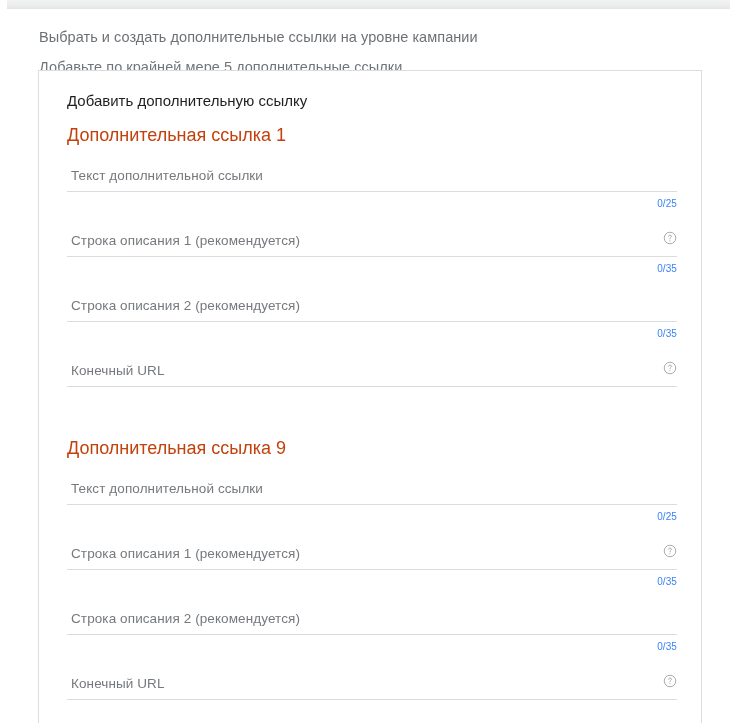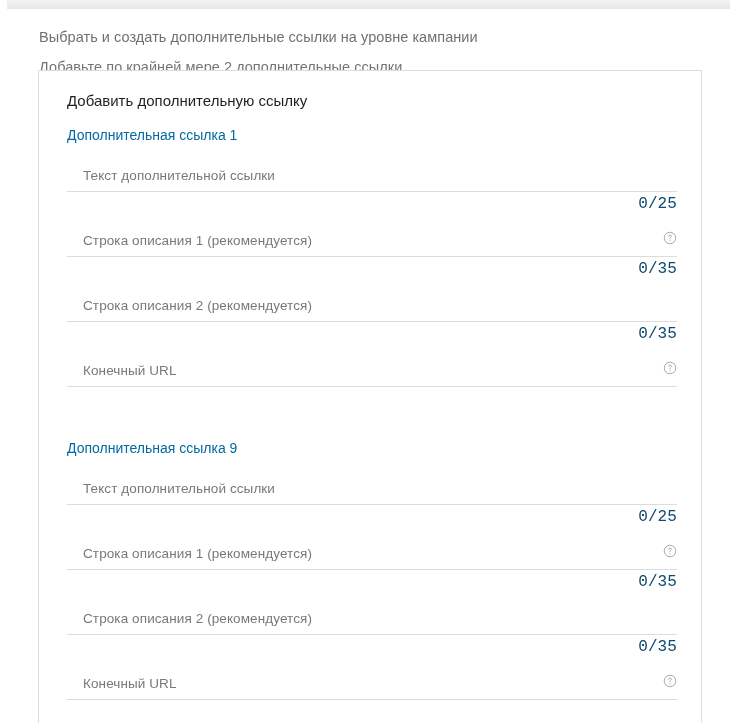--- a/index.html
+++ b/index.html
@@ -69,43 +69,43 @@
     font-weight: 400;
     padding-top: 20px;
     padding-left: 4px;
     white-space: nowrap;
   }
 
   .block {
     padding-left: 4px;
   }
   .block-title {
-    font-size: 14px;
+    font-size: 18px;
     line-height: 18px;
-    color: #0369a1;
+    color: #c2410c;
     font-weight: 500;
     margin-top: 15px;
     white-space: nowrap;
   }
   .block.second .block-title {
     margin-top: 52px;
   }
 
   
   .field {
     position: relative;
     height: 35px;
     margin-top: 13px;
     border-bottom: 1px solid #dbdcde;
   }
   .field.tight { margin-top: 8px; }
 
   .field-label {
     position: absolute;
-    left: 16px;
+    left: 4px;
     bottom: 7px;
     font-size: 13.5px;
     line-height: 17px;
     color: #75797d;
     letter-spacing: 0.1px;
     white-space: nowrap;
   }
 
   .help-icon {
     position: absolute;
@@ -115,42 +115,41 @@
     height: 14px;
     color: #9aa0a6;
     display: block;
   }
   .help-icon svg { display: block; width: 14px; height: 14px; }
 
   .counter {
     position: absolute;
     right: 0;
     top: 4px;
-    font-size: 16px;
+    font-size: 10px;
     line-height: 16px;
-    color: #0c4a6e;
+    color: #3b82f6;
     letter-spacing: 0.1px;
-    font-family: Liberation Mono, monospace;
   }
 
   .counter-row {
     position: relative;
     height: 22px;
   }
 </style>
 </head>
 <body>
 
 <div class="viewport">
 
   <div class="top-strip"></div>
 
   <div class="intro">
     <div class="intro-line">Выбрать и создать дополнительные ссылки на уровне кампании</div>
-    <div class="intro-line second">Добавьте по крайней мере 2 дополнительные ссылки.</div>
+    <div class="intro-line second">Добавьте по крайней мере 5 дополнительные ссылки.</div>
   </div>
 
   <div class="card">
     <div class="card-inner">
 
       <div class="card-title">Добавить дополнительную ссылку</div>
 
       <div class="block first">
         <div class="block-title">Дополнительная ссылка 1</div>
 

